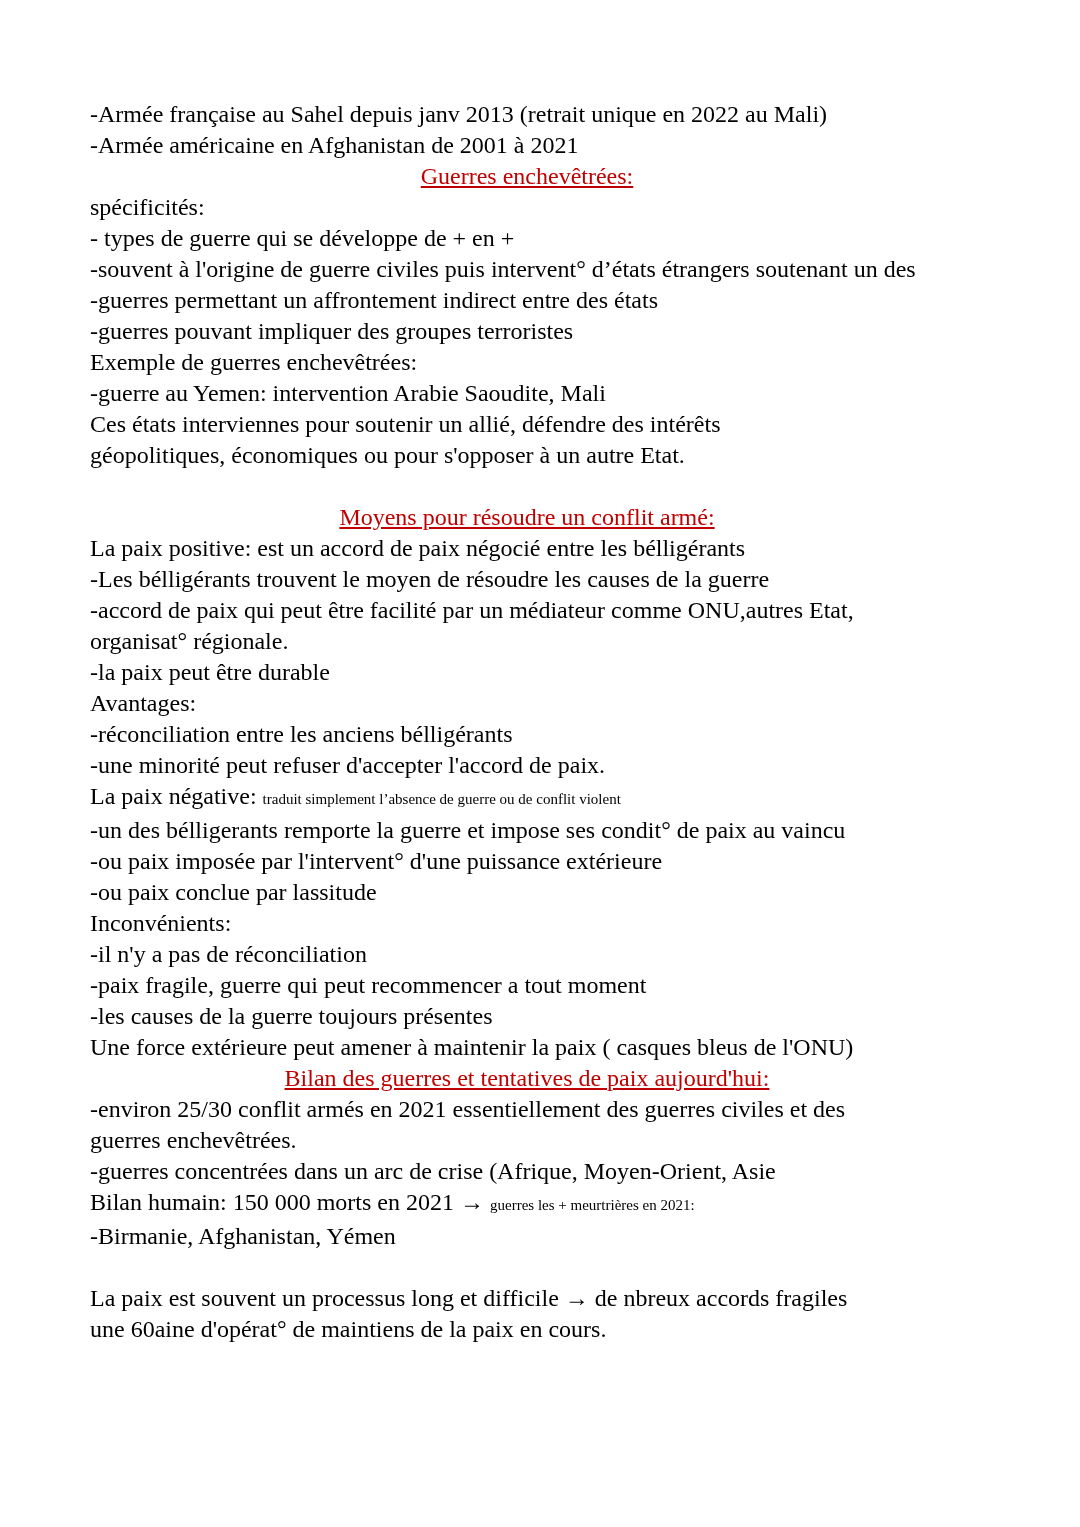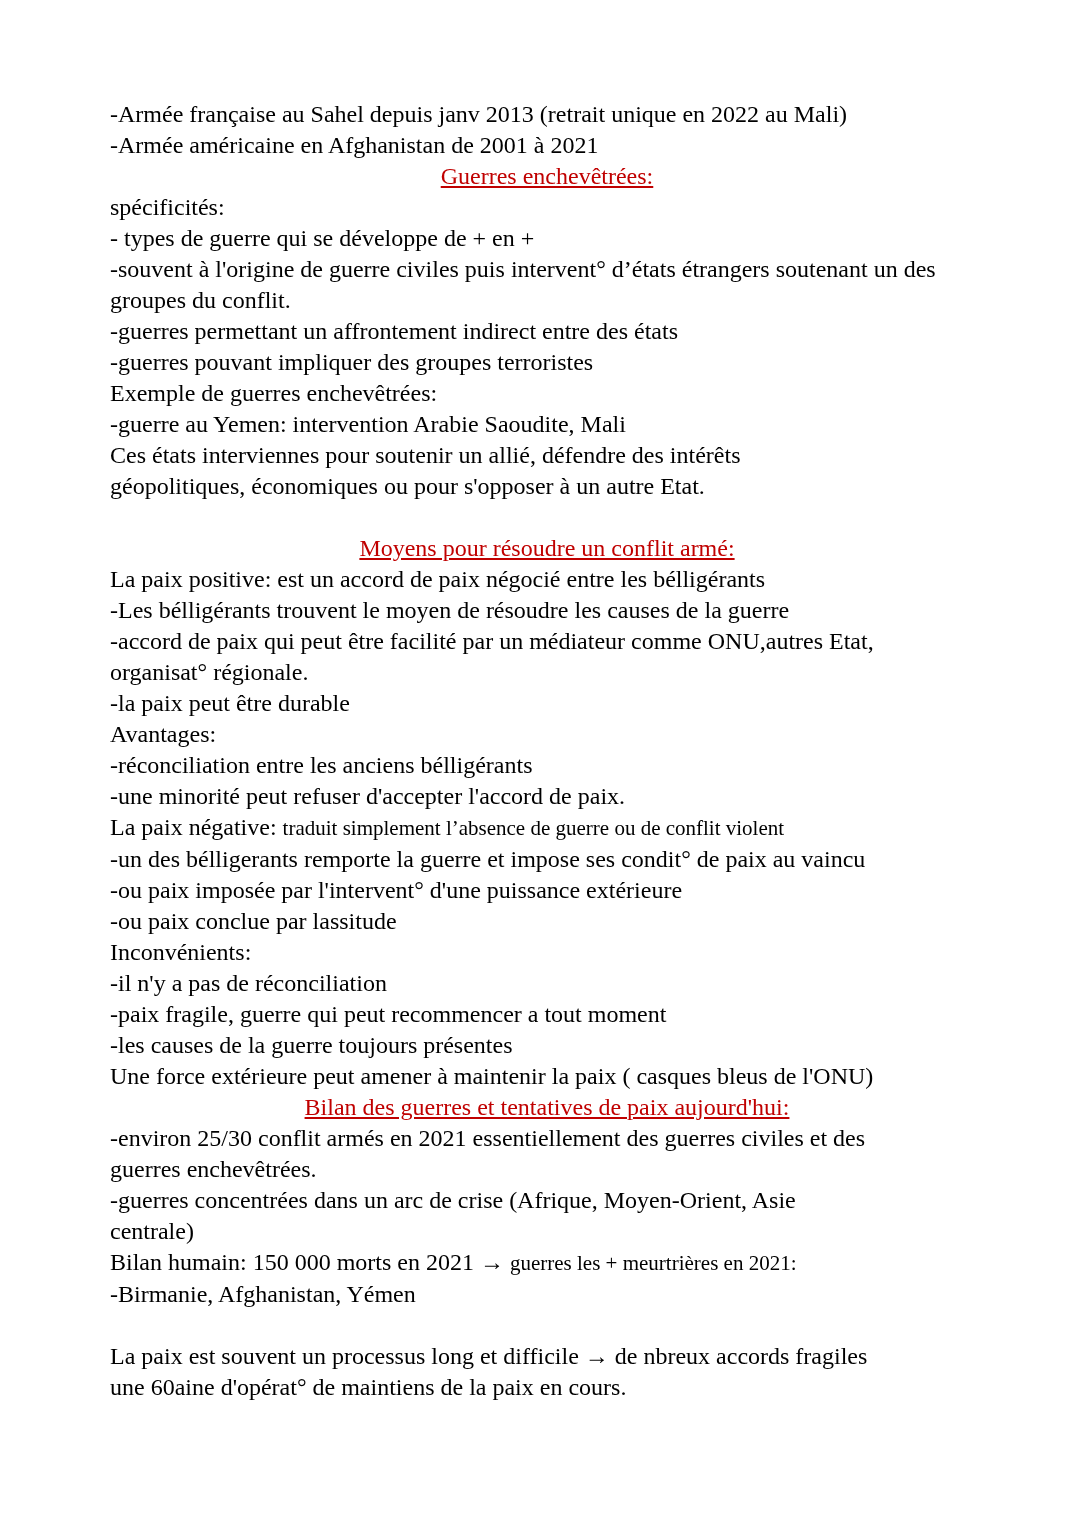--- a/index.html
+++ b/index.html
@@ -7,50 +7,49 @@
     width: 1080px;
     height: 1527px;
     position: relative;
     overflow: hidden;
     background: #ffffff;
     color: #000000;
     font-family: "Liberation Serif", serif;
   }
   .doc {
     position: absolute;
-    left: 110px;
+    left: 90px;
     top: 99px;
     width: 874px;
   }
   .line {
     font-size: 24px;
     line-height: 31px;
     white-space: nowrap;
   }
   .line.blank { height: 31px; }
   .line.heading {
     text-align: center;
     color: var(--heading-color, #c00000);
   }
   .line.heading .seg-normal { text-decoration: underline; }
   .seg-underline { }
-  .seg-small { font-size: 21px; }
+  .seg-small { font-size: 15px; }
 </style>
 </head>
 <body style="background: rgb(255, 255, 255); color: rgb(0, 0, 0);">
 
 <main class="doc">
   <div>
       <div class="line"><span class="seg-normal">-Armée française au Sahel depuis janv 2013 (retrait unique en 2022 au Mali)</span></div>
       <div class="line"><span class="seg-normal">-Armée américaine en Afghanistan de 2001 à 2021</span></div>
       <div class="line heading"><span class="seg-normal">Guerres enchevêtrées:</span></div>
       <div class="line"><span class="seg-underline">spécificités:</span></div>
       <div class="line"><span class="seg-normal">- types de guerre qui se développe de + en +</span></div>
       <div class="line"><span class="seg-normal">-souvent à l'origine de guerre civiles puis intervent° d’états étrangers soutenant un des</span></div>
-      <div class="line"><span class="seg-normal">groupes du conflit.</span></div>
       <div class="line"><span class="seg-normal">-guerres permettant un affrontement indirect entre des états</span></div>
       <div class="line"><span class="seg-normal">-guerres pouvant impliquer des groupes terroristes</span></div>
       <div class="line"><span class="seg-underline">Exemple de guerres enchevêtrées:</span></div>
       <div class="line"><span class="seg-normal">-guerre au Yemen: intervention Arabie Saoudite, Mali</span></div>
       <div class="line"><span class="seg-normal">Ces états interviennes pour soutenir un allié, défendre des intérêts</span></div>
       <div class="line"><span class="seg-normal">géopolitiques, économiques ou pour s'opposer à un autre Etat.</span></div>
       <div class="line blank"></div>
       <div class="line heading"><span class="seg-normal">Moyens pour résoudre un conflit armé:</span></div>
       <div class="line"><span class="seg-underline">La paix positive:</span><span class="seg-normal"> est un accord de paix négocié entre les bélligérants</span></div>
       <div class="line"><span class="seg-normal">-Les bélligérants trouvent le moyen de résoudre les causes de la guerre</span></div>
@@ -66,20 +65,19 @@
       <div class="line"><span class="seg-normal">-ou paix conclue par lassitude</span></div>
       <div class="line"><span class="seg-underline">Inconvénients:</span></div>
       <div class="line"><span class="seg-normal">-il n'y a pas de réconciliation</span></div>
       <div class="line"><span class="seg-normal">-paix fragile, guerre qui peut recommencer a tout moment</span></div>
       <div class="line"><span class="seg-normal">-les causes de la guerre toujours présentes</span></div>
       <div class="line"><span class="seg-normal">Une force extérieure peut amener à maintenir la paix ( casques bleus de l'ONU)</span></div>
       <div class="line heading"><span class="seg-normal">Bilan des guerres et tentatives de paix aujourd'hui:</span></div>
       <div class="line"><span class="seg-normal">-environ 25/30 conflit armés en 2021 essentiellement des guerres civiles et des</span></div>
       <div class="line"><span class="seg-normal">guerres enchevêtrées.</span></div>
       <div class="line"><span class="seg-normal">-guerres concentrées dans un arc de crise (Afrique, Moyen-Orient, Asie</span></div>
-      <div class="line"><span class="seg-normal">centrale)</span></div>
       <div class="line"><span class="seg-normal">Bilan humain: 150 000 morts en 2021 → </span><span class="seg-small">guerres les + meurtrières en 2021:</span></div>
       <div class="line"><span class="seg-normal">-Birmanie, Afghanistan, Yémen</span></div>
       <div class="line blank"></div>
       <div class="line"><span class="seg-normal">La paix est souvent un processus long et difficile → de nbreux accords fragiles</span></div>
       <div class="line"><span class="seg-normal">une 60aine d'opérat° de maintiens de la paix en cours.</span></div>
     </div>
 </main>
 
 </body></html>

